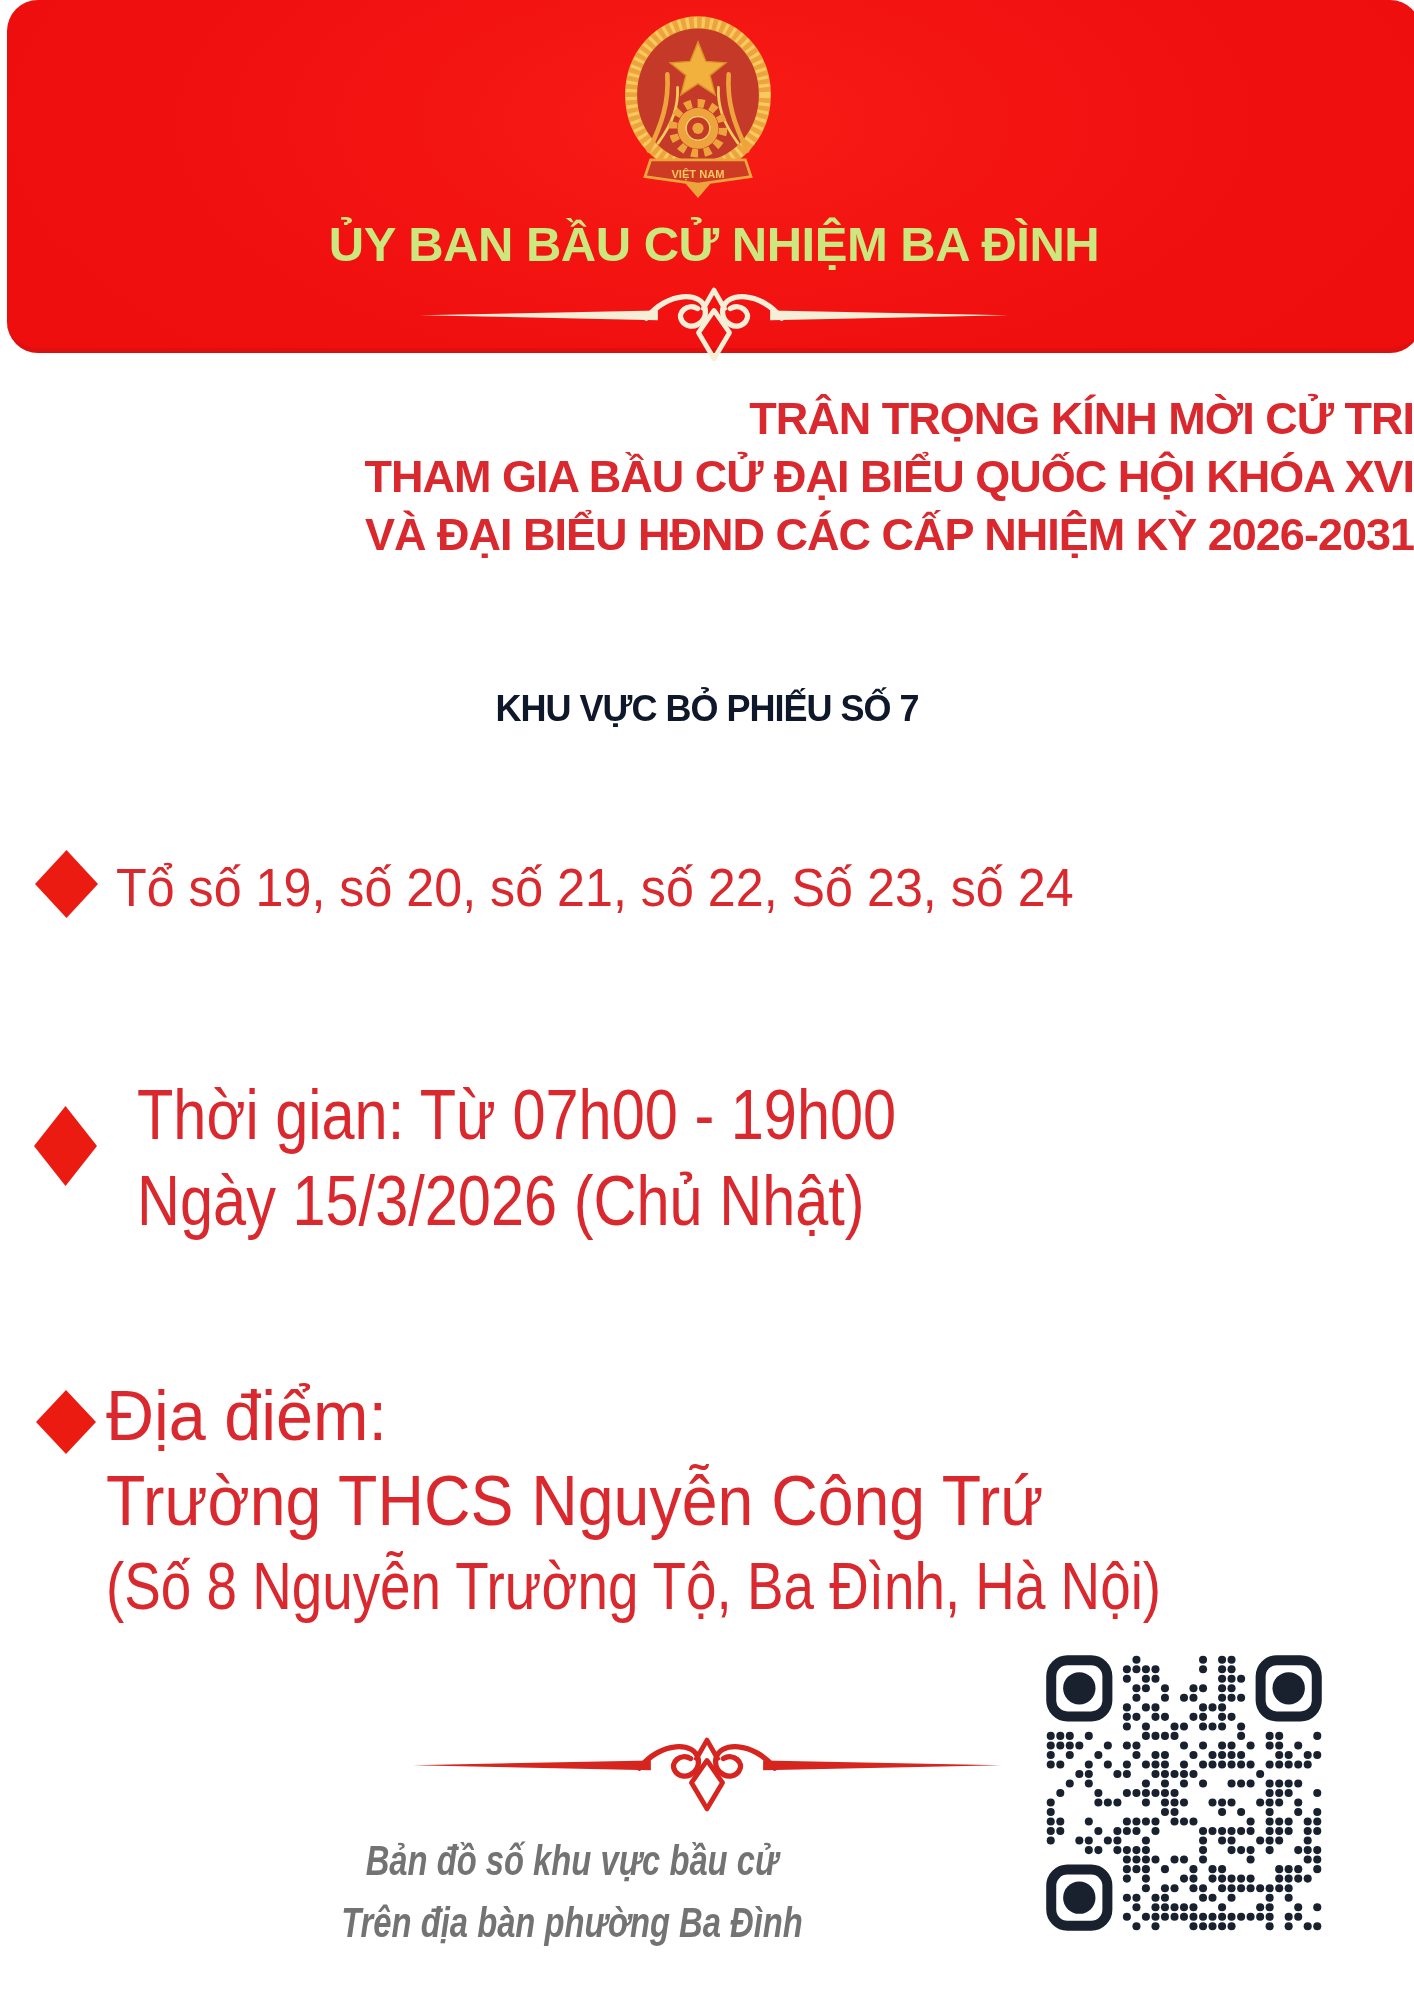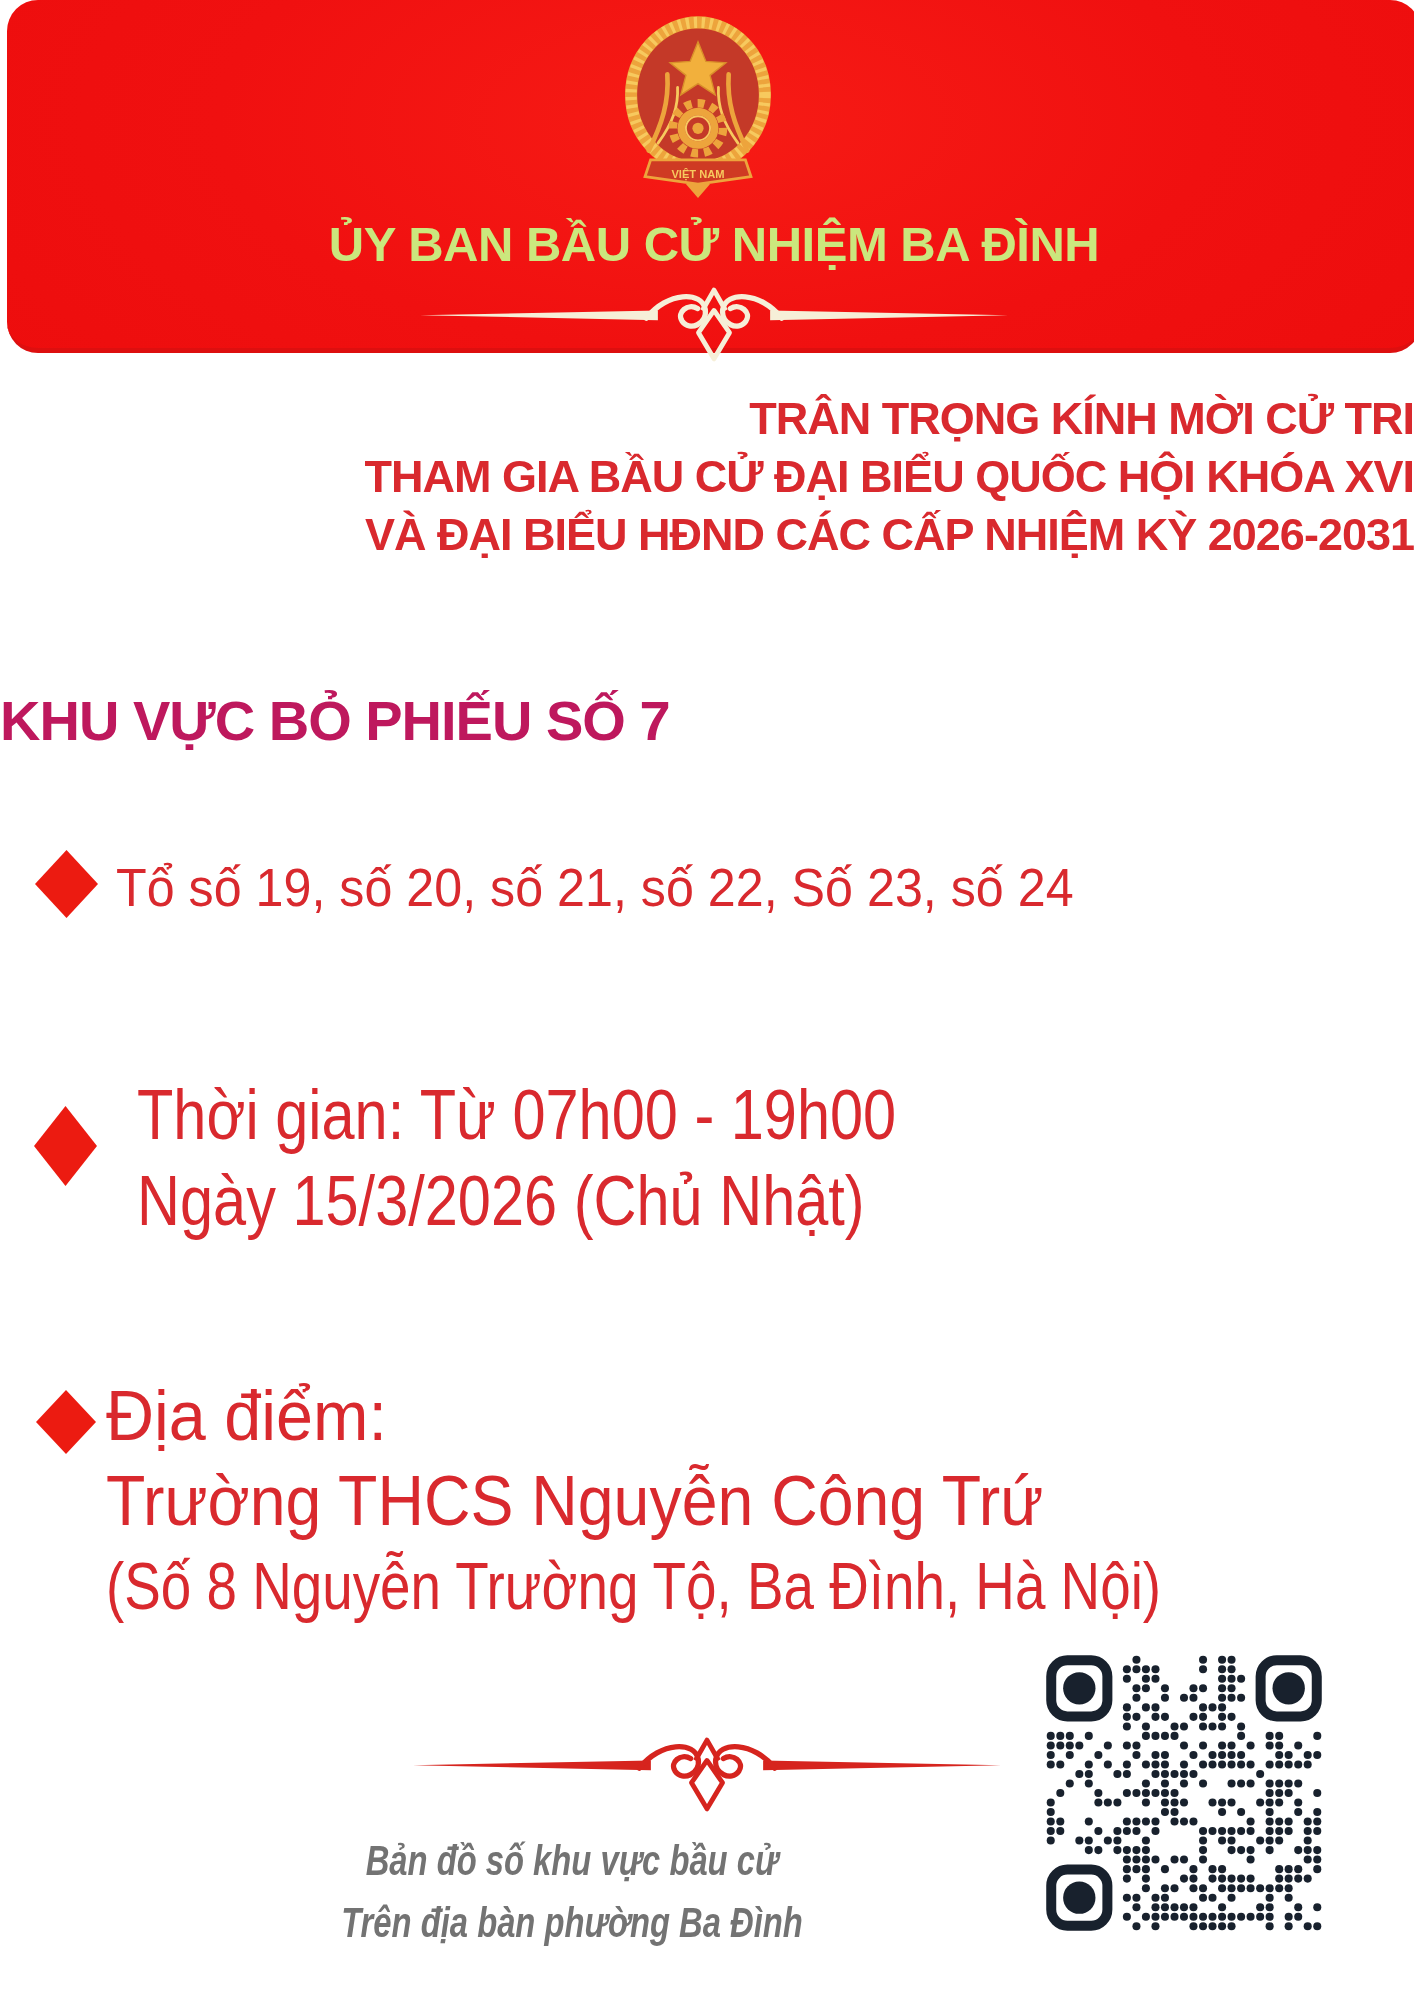--- a/index.html
+++ b/index.html
@@ -14,22 +14,22 @@
   .header-title{position:absolute;left:0;top:216px;width:100%;text-align:center;
                 font-size:49px;font-weight:bold;color:#cbe77d;letter-spacing:-0.5px;white-space:nowrap;}
   .divider{position:absolute;left:50%;transform:translateX(-50%);width:600px;height:84px;}
   .divider.cream{top:282px;color:#f6efd8;}
   .divider.red{top:1732px;color:#d6241e;}
 
   
   .announcement{position:absolute;left:0;top:390px;width:100%;text-align:right;
                 color:#d9292e;font-weight:bold;font-size:45px;line-height:58px;
                 letter-spacing:-1px;white-space:nowrap;}
-  .section-title{position:absolute;left:0;top:688px;width:100%;
-                 color:#be185d;font-weight:bold;font-size:56px;letter-spacing:-1px;white-space:nowrap;}
+  .section-title{position:absolute;left:0;top:688px;width:100%;text-align:center;
+                 color:#0f172a;font-weight:bold;font-size:36px;letter-spacing:-1px;white-space:nowrap;}
 
   
   .diamond{position:absolute;background:#ec1b11;clip-path:polygon(50% 0,100% 50%,50% 100%,0 50%);}
   .d1{left:35px;top:850px;width:63px;height:68px;}
   .d2{left:34px;top:1106px;width:63px;height:80px;}
   .d3{left:36px;top:1390px;width:60px;height:64px;}
   .btext{position:absolute;color:#d9292e;font-weight:normal;white-space:nowrap;}
   .bline{transform-origin:0 50%;}
   .b1{left:116px;top:856px;}
   .b1 .bline{font-size:54px;transform:scaleX(0.93);}

